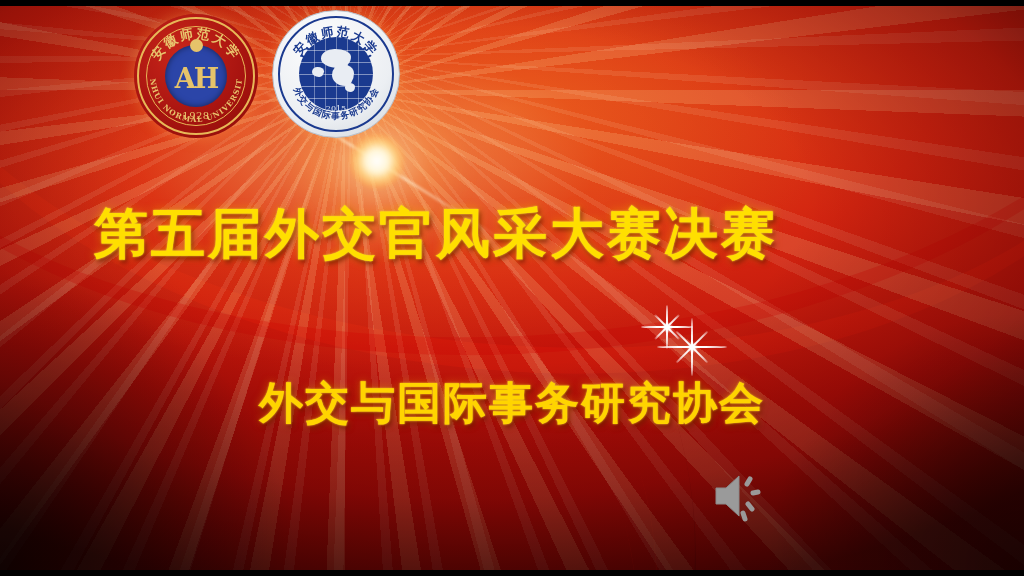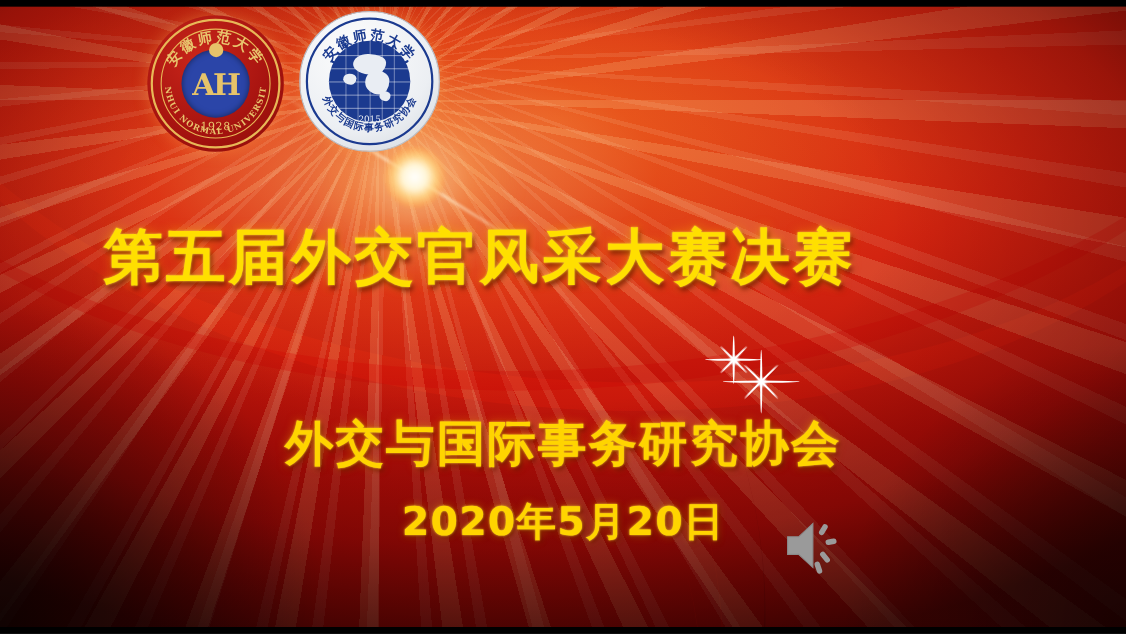--- a/index.html
+++ b/index.html
@@ -259,21 +259,20 @@
         <text font-family="DejaVu Sans, sans-serif" font-size="9" font-weight="bold" fill="#1b3a8f" letter-spacing="1">
           <textPath href="#iaaBot" startOffset="50%" text-anchor="middle">外交与国际事务研究协会</textPath>
         </text>
       </svg>
     </div>
     <div class="yr">2015</div>
   </div>
 
   <div class="title">第五届外交官风采大赛决赛</div>
   <div class="subtitle">外交与国际事务研究协会</div>
-  <div class="date">2020年5月20日</div>
 
   <div class="speaker">
     <svg width="60" height="56" viewBox="0 0 60 56">
       <path d="M4,20 L14,20 L27,8 L27,48 L14,36 L4,36 Z" fill="#9a9a9a" stroke="#8a8a8a" stroke-width="1"></path>
       <g stroke="#9a9a9a" stroke-width="5" stroke-linecap="round" fill="none">
         <path d="M35,16 L38,11"></path>
         <path d="M41,25 L46,24"></path>
         <path d="M36,36 L40,41"></path>
         <path d="M31,45 L33,51"></path>
       </g>

